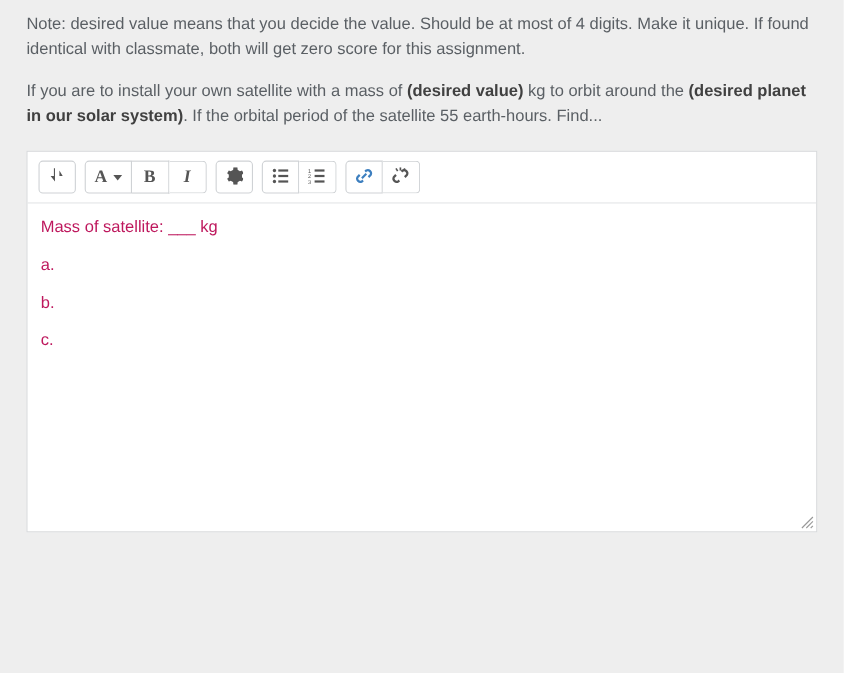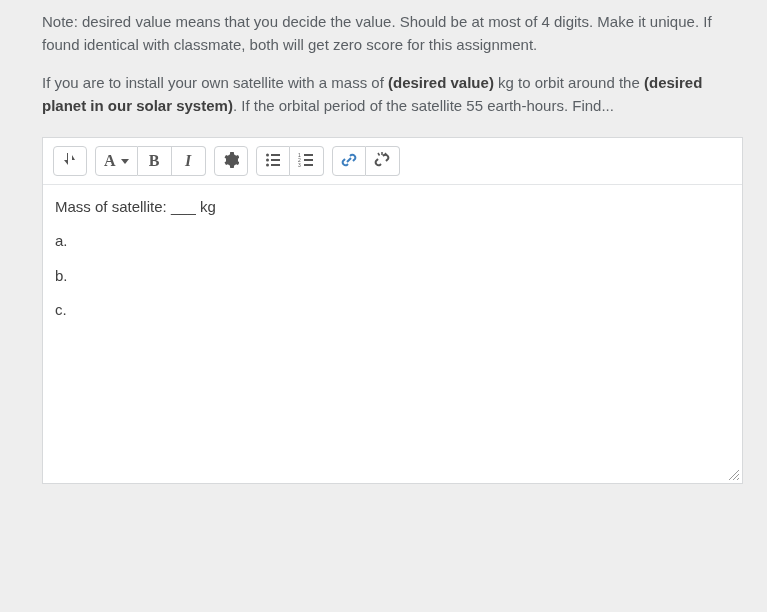--- a/index.html
+++ b/index.html
@@ -6,21 +6,21 @@
   html, body { width: 767px; height: 612px; overflow: hidden; }
   body {
     background: #eeeeee;
     font-family: "Segoe UI", "Helvetica Neue", Arial, sans-serif;
     color: #555a5f;
     font-size: 15px;
     padding: 0;
     position: relative;
   }
   .page {
-    padding: 10px 24px 0 42px;
+    padding: 10px 24px 0 24px;
   }
   .question-text p {
     line-height: 1.55;
     margin-bottom: 14px;
     color: #5a5f64;
   }
   .question-text strong { font-weight: 700; color: #404040; }
   .editor {
     margin-top: 20px;
     background: #ffffff;
@@ -59,21 +59,21 @@
     border-top: 5px solid #555;
   }
   .tb-btn svg { width: 16px; height: 16px; fill: #555; }
   .link-svg { fill: none !important; stroke: #3d7fbf; stroke-width: 2; }
   .editor-body {
     min-height: 298px;
     padding: 12px 12px;
     position: relative;
     font-family: Arial, sans-serif;
     font-size: 15px;
-    color: #404040;
+    color: #be185d;
   }
   .editor-body p { margin: 0 0 14px 0; line-height: 1.35; }
   .resize-handle {
     position: absolute;
     right: 2px; bottom: 2px;
     width: 14px; height: 14px;
     cursor: nwse-resize;
   }
   .resize-handle svg { width: 14px; height: 14px; }
 </style>

